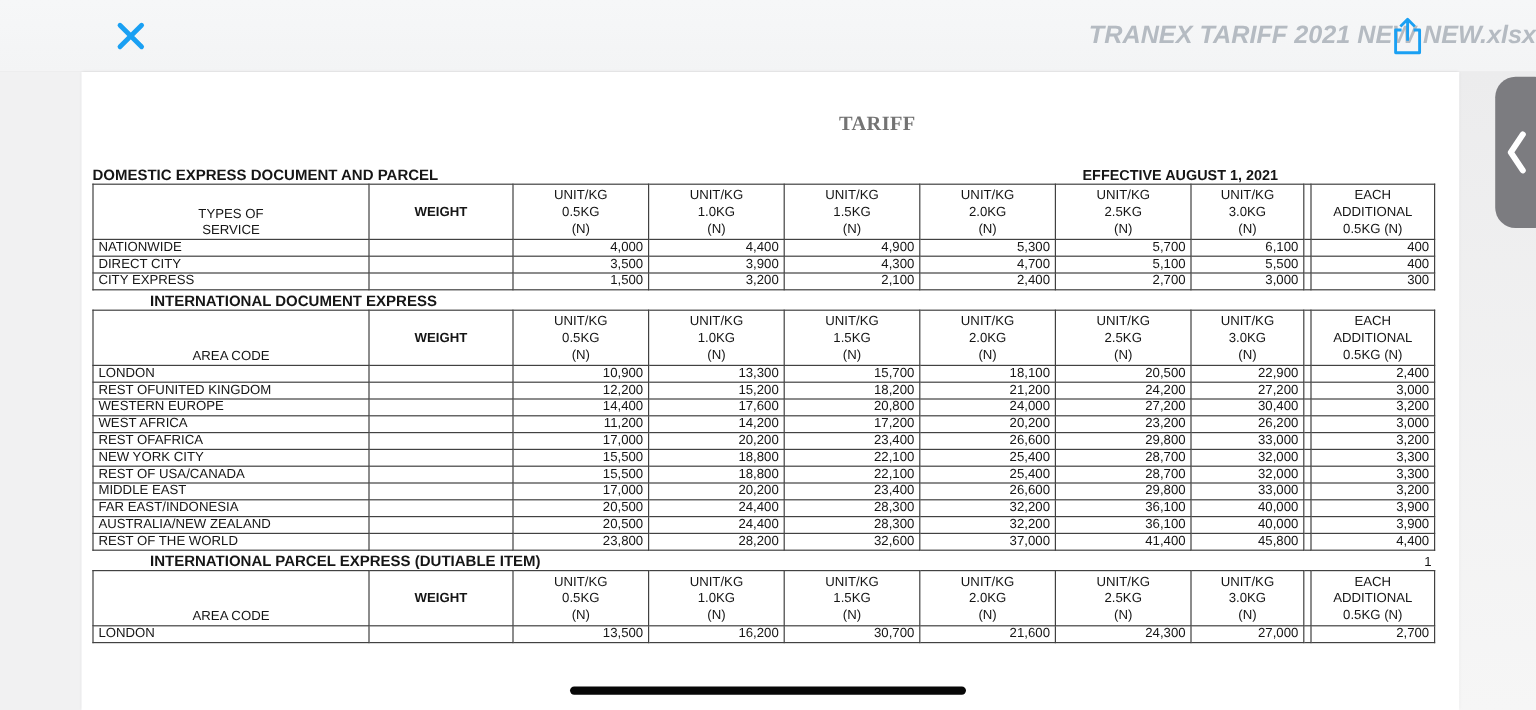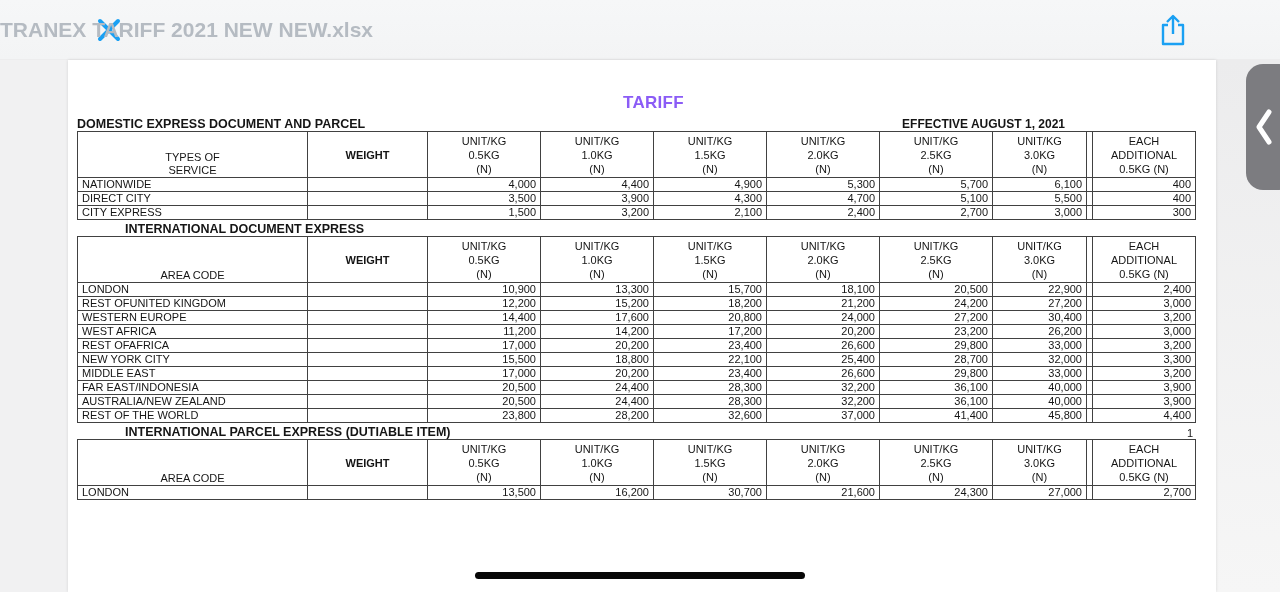--- a/index.html
+++ b/index.html
@@ -4,42 +4,42 @@
 <style>
   * { margin:0; padding:0; box-sizing:border-box; }
   html,body { width:1280px; height:592px; overflow:hidden; background:#fff;
               font-family:"Liberation Sans", sans-serif; }
 
   
   .topbar { position:absolute; left:0; top:0; width:1280px; height:60px;
             background:linear-gradient(#f6f7f8,#f3f4f5); border-bottom:1px solid #ededee; }
   .close-btn { position:absolute; left:96px; top:17px; width:26px; height:26px; cursor:pointer; }
   .doc-title { position:absolute; left:0; top:0; width:1280px; height:64px; line-height:60px;
-               text-align:left; font-size:21px; font-weight:bold; color:#b5bbc2; }
+               text-align:right; font-size:21px; font-weight:bold; color:#b5bbc2;font-style:italic; }
   .share-btn { position:absolute; right:94px; top:14px; width:26px; height:32px; cursor:pointer; }
 
   
   .left-gutter  { position:absolute; left:0; top:60px; width:68px; height:532px; background:#f1f1f2; }
   .right-gutter { position:absolute; left:1216px; top:60px; width:64px; height:532px;
                   background:linear-gradient(#ececed,#f6f6f6); }
   .sheet { position:absolute; left:68px; top:60px; width:1148px; height:532px; background:#fff;
            box-shadow:0 0 3px rgba(0,0,0,0.12); }
   .chevron-btn { position:absolute; left:1246px; top:64px; width:50px; height:126px;
                  background:#7c7c80; border-radius:17px; }
   .chevron-btn svg { position:absolute; left:9px; top:44px; }
   .home-indicator { position:absolute; left:475px; top:572px; width:330px; height:7px;
                     border-radius:4px; background:#070707; }
 
   
-  .sheet-title { position:absolute; top:33px; left:555px; width:140px; text-align:left;
-                 font-size:17px; font-weight:bold; color:#8b5cf6; letter-spacing:.3px; }
+  .sheet-title { position:absolute; top:33px; left:555px; width:140px; text-align:right;
+                 font-size:17px; font-weight:bold; color:#737373; letter-spacing:.3px;font-family:Liberation Serif, serif; }
   .doc { position:absolute; left:9px; top:57px; width:1118px; color:#151515; }
 
   .section-head { position:relative; height:14px; line-height:14px;
-                  font-size:12.5px; font-weight:bold; white-space:nowrap; }
+                  font-size:12.5px; font-weight:bold; white-space:nowrap;margin-top:22px; }
   .section-head + table { margin-top:0; }
   table + .section-head { margin-top:2px;padding-left:48px; }
   .section-head .note { position:absolute; right:130px; top:0; font-size:12px; font-weight:bold;padding-left:10px; }
   .section-head .pagenum { position:absolute; right:2px; top:1px; font-size:11px; font-weight:normal; }
 
   table.tariff { border-collapse:collapse; table-layout:fixed; width:1118px; }
   table.tariff td { border:1px solid #414141; padding:0 4px; font-size:11px;
                     white-space:nowrap; overflow:hidden; }
   td.hdr { height:46px; text-align:center; vertical-align:middle; line-height:14px; }
   td.rowhead { vertical-align:bottom; line-height:13px; padding-bottom:1px; }
@@ -292,20 +292,32 @@
             <td class="val">15,500</td>
             <td class="val">18,800</td>
             <td class="val">22,100</td>
             <td class="val">25,400</td>
             <td class="val">28,700</td>
             <td class="val">32,000</td>
             <td class="spacer"></td>
             <td class="val">3,300</td>
           </tr>
           <tr class="data">
+            <td class="label-cell">REST OF USA/CANADA</td>
+            <td></td>
+            <td class="val">15,500</td>
+            <td class="val">18,800</td>
+            <td class="val">22,100</td>
+            <td class="val">25,400</td>
+            <td class="val">28,700</td>
+            <td class="val">32,000</td>
+            <td class="spacer"></td>
+            <td class="val">3,300</td>
+          </tr>
+          <tr class="data">
             <td class="label-cell">MIDDLE EAST</td>
             <td></td>
             <td class="val">17,000</td>
             <td class="val">20,200</td>
             <td class="val">23,400</td>
             <td class="val">26,600</td>
             <td class="val">29,800</td>
             <td class="val">33,000</td>
             <td class="spacer"></td>
             <td class="val">3,200</td>

